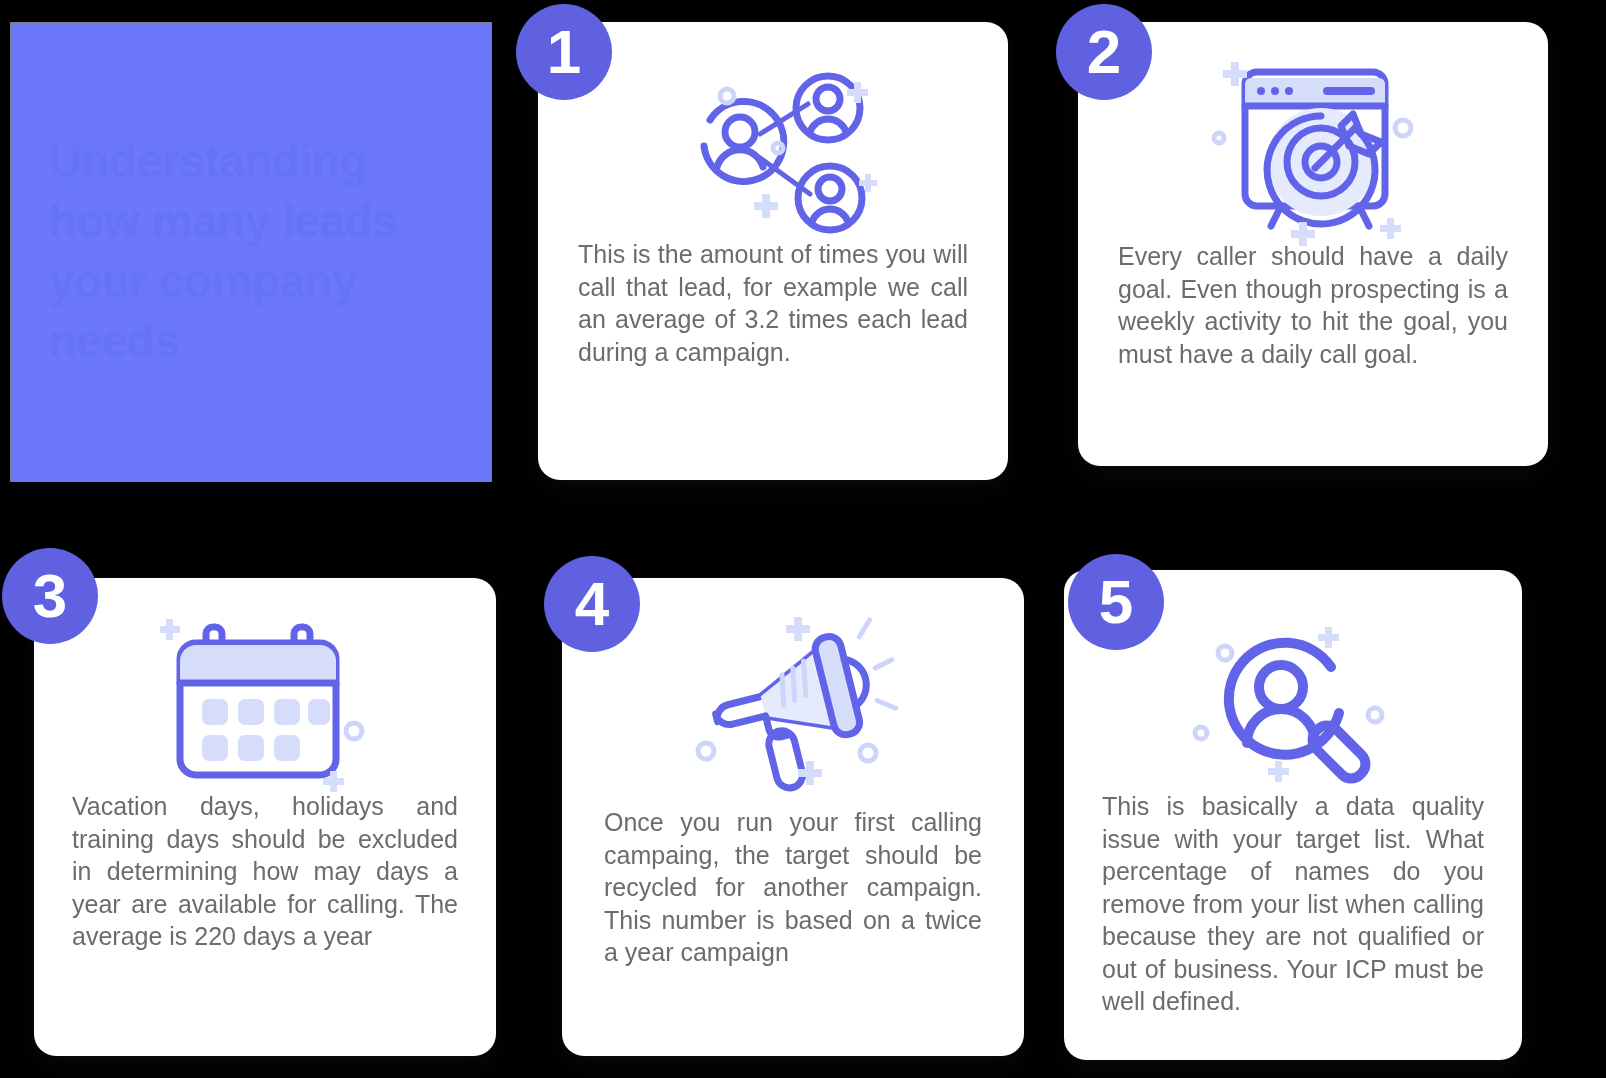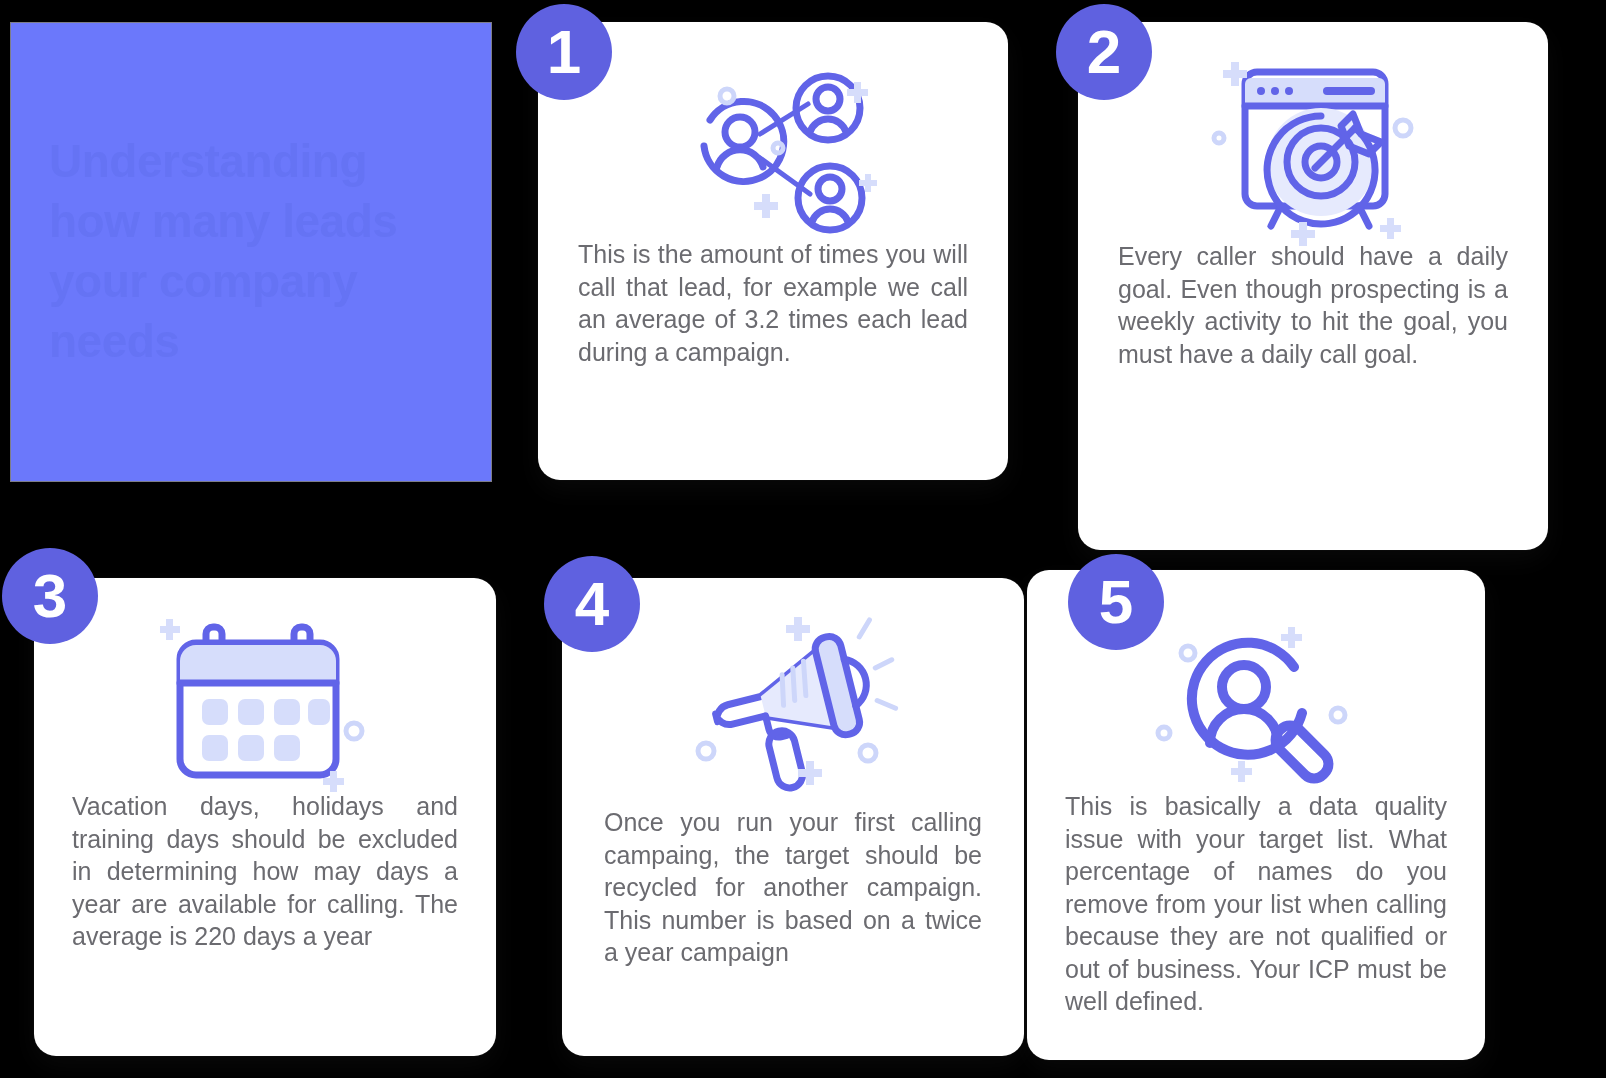--- a/index.html
+++ b/index.html
@@ -51,25 +51,25 @@
       0 0 0 1px rgba(255,255,255,0.02),
       0 10px 26px rgba(255,255,255,0.035);
     display: flex;
     flex-direction: column;
     align-items: flex-start;
     overflow: hidden;
   }
 
   
   .card-1 { left: 538px;  top: 22px;  width: 470px; height: 458px; }
-  .card-2 { left: 1078px; top: 22px;  width: 470px; height: 528px; }
+  .card-2 { left: 1078px; top: 22px;  width: 470px; height: 444px; }
   
   .card-3 { left: 34px;   top: 578px; width: 462px; height: 478px; }
   .card-4 { left: 562px;  top: 578px; width: 462px; height: 478px; }
-  .card-5 { left: 1027px; top: 570px; width: 458px; height: 490px; }
+  .card-5 { left: 1064px; top: 570px; width: 458px; height: 490px; }
 
   
   .badge {
     position: absolute;
     width: 96px;
     height: 96px;
     border-radius: 50%;
     background: #5f61e0;
     color: #ffffff;
     font-size: 62px;

